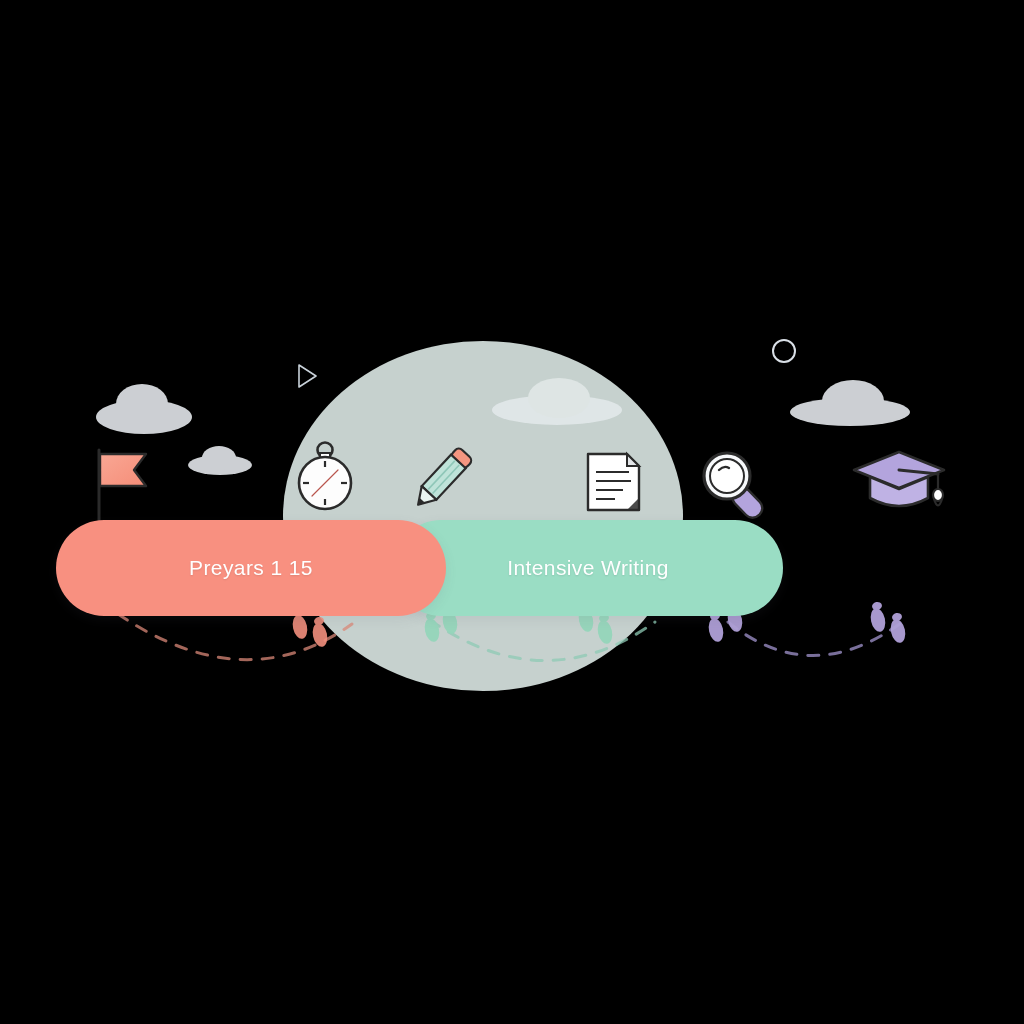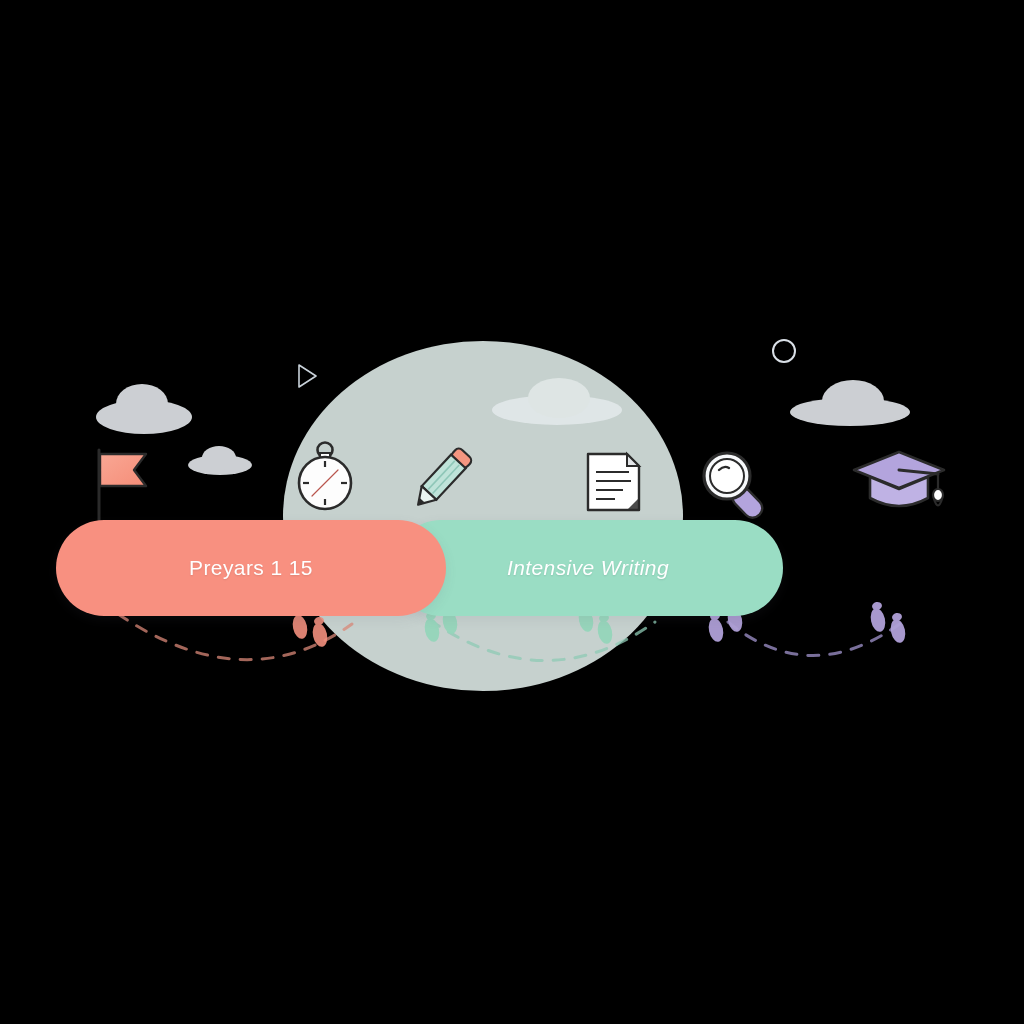--- a/index.html
+++ b/index.html
@@ -217,21 +217,21 @@
         <ellipse cx="92" cy="49" rx="5" ry="6" fill="#ffffff" stroke="#2b2b2b" stroke-width="2.2"></ellipse>
         <path d="M88 53 Q92 66 96 53" fill="none" stroke="#2b2b2b" stroke-width="2.2"></path>
       </svg>
     </div>
   </div>
 
   <div class="bar-wrap">
     <div class="seg seg-1" style="background:#F89080;">
       <span class="seg-label">Preyars 1 15</span>
     </div>
-    <div class="seg seg-2" style="background:#9ADDC4;font-style:italic;">
+    <div class="seg seg-2" style="background:#9ADDC4;">
       <span class="seg-label">Intensive Writing</span>
     </div>
   </div>
 
   <svg class="arcs" viewBox="0 0 1024 1024">
 
     <g>
       <path d="M118 614 Q245 700 352 624" fill="none" stroke="#D98878" stroke-width="3" stroke-dasharray="11 11" stroke-linecap="round" opacity=".75"></path>
       <g fill="#F2907E" opacity=".9">
         <ellipse cx="300" cy="627" rx="7" ry="12" transform="rotate(-12 300 627)"></ellipse>

